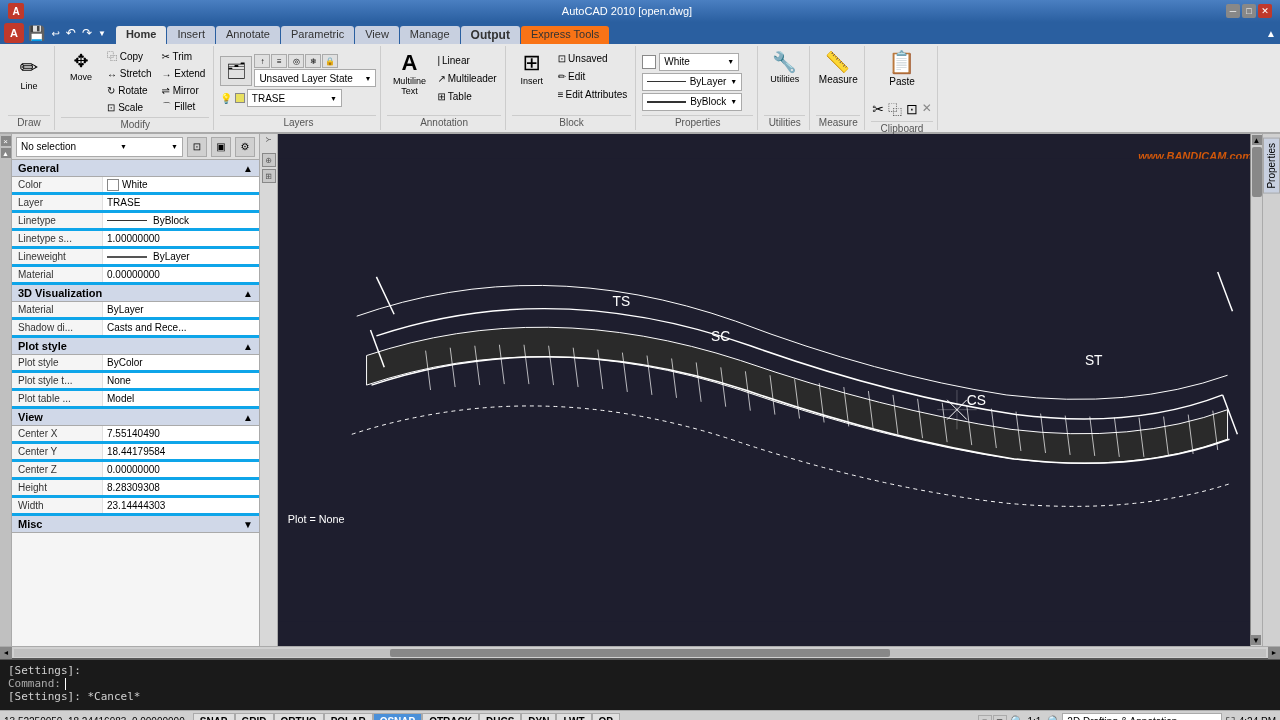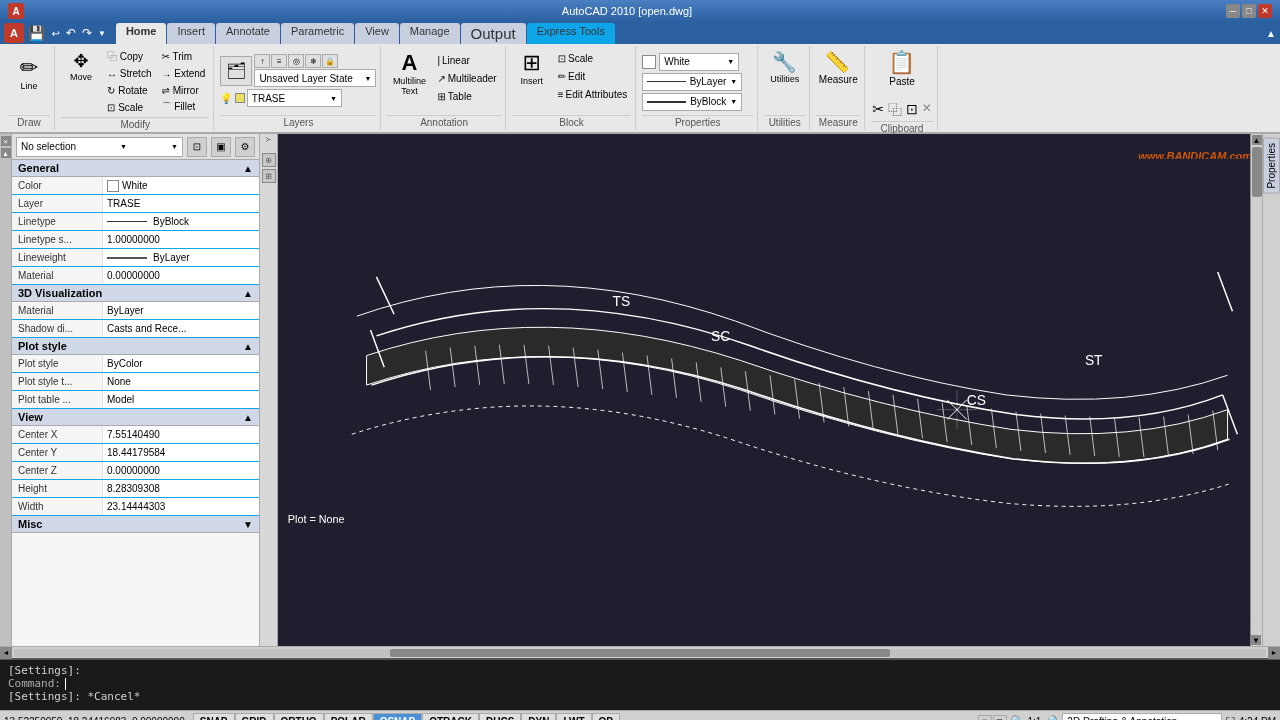--- a/index.html
+++ b/index.html
@@ -65,21 +65,21 @@
     .selection-dropdown::after { content: '▼'; font-size: 7px; margin-left: auto; }
     .sel-btn { width: 20px; height: 20px; background: #d0d0d0; border: 1px solid #aaa; cursor: pointer; display: flex; align-items: center; justify-content: center; font-size: 10px; }
 
     .prop-section-header {
       display: flex; align-items: center; justify-content: space-between;
       background: #d0d8e8; padding: 2px 6px; cursor: pointer; font-weight: bold; font-size: 11px;
       border-bottom: 1px solid #aaa;
     }
     .prop-section-content { }
     .prop-row {
-      display: flex; align-items: center; border-bottom: 1px solid #0ea5e9;
+      display: flex; align-items: center; border-bottom: 3px solid #0ea5e9;
       height: 18px;
     }
     .prop-label { width: 90px; padding: 0 6px; color: #333; font-size: 10px; overflow: hidden; white-space: nowrap; }
     .prop-value { flex: 1; padding: 0 4px; font-size: 10px; background: white; border-left: 1px solid #e0e0e0; height: 100%; display: flex; align-items: center; overflow: hidden; white-space: nowrap; }
     .prop-value.with-swatch { display: flex; align-items: center; gap: 3px; }
     .color-swatch { width: 12px; height: 12px; border: 1px solid #888; }
 
     
     #canvas-area {
       flex: 1; background: #1a1a2e; position: relative; overflow: hidden;
@@ -151,22 +151,22 @@
     <span class="qa-btn" style="font-size:12px;">↷</span>
     <span class="qa-btn" style="font-size:8px;">▼</span>
   </div>
   <div style="display:flex; margin-left:4px; gap:1px; align-self:flex-end;">
     <div style="padding:2px 10px;background:#e8e8e8;border-radius:3px 3px 0 0;font-size:11px;cursor:pointer;font-weight:bold;color:#333;">Home</div>
     <div style="padding:2px 10px;background:#c8d0e0;border-radius:3px 3px 0 0;font-size:11px;cursor:pointer;color:#333;">Insert</div>
     <div style="padding:2px 10px;background:#c8d0e0;border-radius:3px 3px 0 0;font-size:11px;cursor:pointer;color:#333;">Annotate</div>
     <div style="padding:2px 10px;background:#c8d0e0;border-radius:3px 3px 0 0;font-size:11px;cursor:pointer;color:#333;">Parametric</div>
     <div style="padding:2px 10px;background:#c8d0e0;border-radius:3px 3px 0 0;font-size:11px;cursor:pointer;color:#333;">View</div>
     <div style="padding:2px 10px;background:#c8d0e0;border-radius:3px 3px 0 0;font-size:11px;cursor:pointer;color:#333;">Manage</div>
-    <div style="padding:2px 10px;background:#c8d0e0;border-radius:3px 3px 0 0;font-size:15px;cursor:pointer;color:#333;">Output</div>
-    <div style="padding:2px 10px;background:#0ea5e9;border-radius:3px 3px 0 0;font-size:11px;cursor:pointer;color:#333;">Express Tools</div>
+    <div style="padding:2px 10px;background:#c8d0e0;border-radius:3px 3px 0 0;font-size:12px;cursor:pointer;color:#333;font-weight:bold;">Output</div>
+    <div style="padding:2px 10px;background:#f97316;border-radius:3px 3px 0 0;font-size:11px;cursor:pointer;color:#333;">Express Tools</div>
   </div>
   <div style="margin-left:auto;display:flex;align-items:center;gap:2px;padding-right:4px;">
     <span style="color:white;font-size:10px;cursor:pointer;">▲</span>
   </div>
 </div>
 
 <div id="ribbon-content">
 
   <div class="ribbon-group" style="min-width:50px;">
     <div class="ribbon-group-content" style="flex-direction:column;gap:1px;align-items:flex-start;">
@@ -247,21 +247,21 @@
     <div class="ribbon-group-label">Annotation</div>
   </div>
 
   <div class="ribbon-group" style="min-width:100px;">
     <div class="ribbon-group-content" style="align-items:flex-start;gap:2px;">
       <div style="display:flex;flex-direction:column;align-items:center;width:40px;height:58px;cursor:pointer;padding:2px;">
         <div style="font-size:22px;">⊞</div>
         <div style="font-size:9px;">Insert</div>
       </div>
       <div style="display:flex;flex-direction:column;gap:2px;justify-content:center;padding-top:2px;">
-        <div class="ribbon-btn-sm">⊡ <span>Scale</span></div>
+        <div class="ribbon-btn-sm">⊡ <span>Unsaved</span></div>
         <div class="ribbon-btn-sm">✏ <span>Edit</span></div>
         <div class="ribbon-btn-sm">≡ <span>Edit Attributes</span></div>
       </div>
     </div>
     <div class="ribbon-group-label">Block</div>
   </div>
 
   <div class="ribbon-group" style="min-width:120px;">
     <div class="ribbon-group-content" style="flex-direction:column;gap:2px;width:100%;padding-top:2px;">
       <div style="display:flex;align-items:center;gap:3px;">

